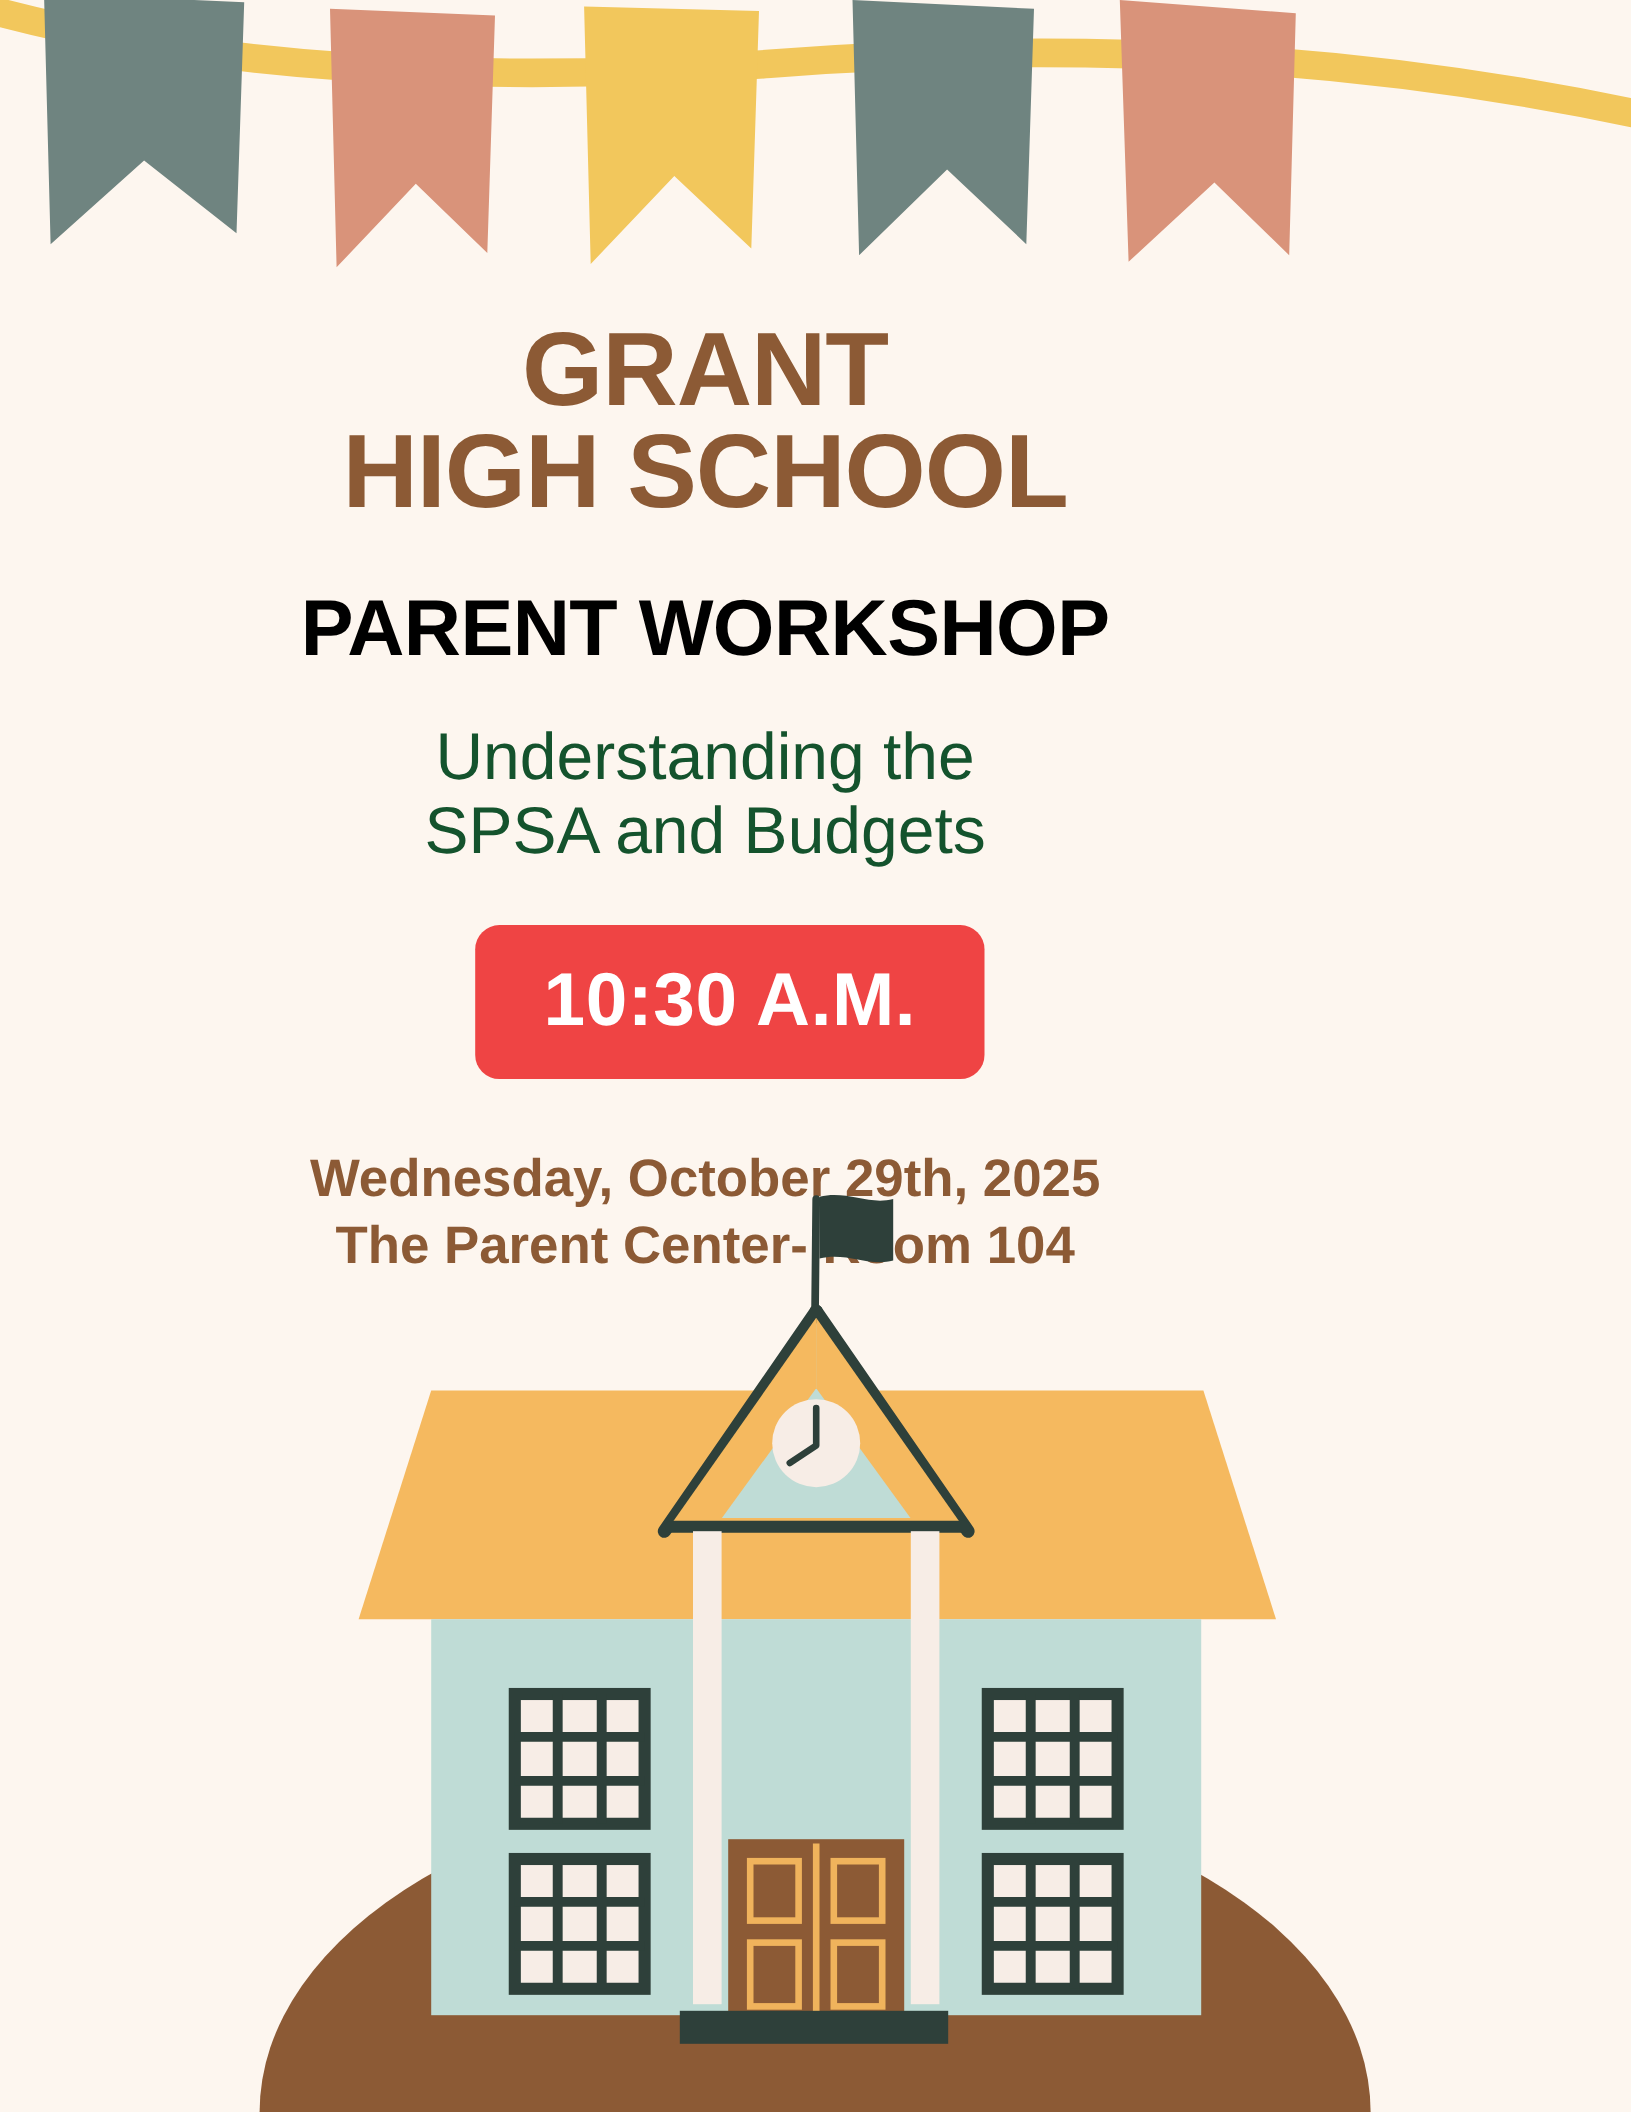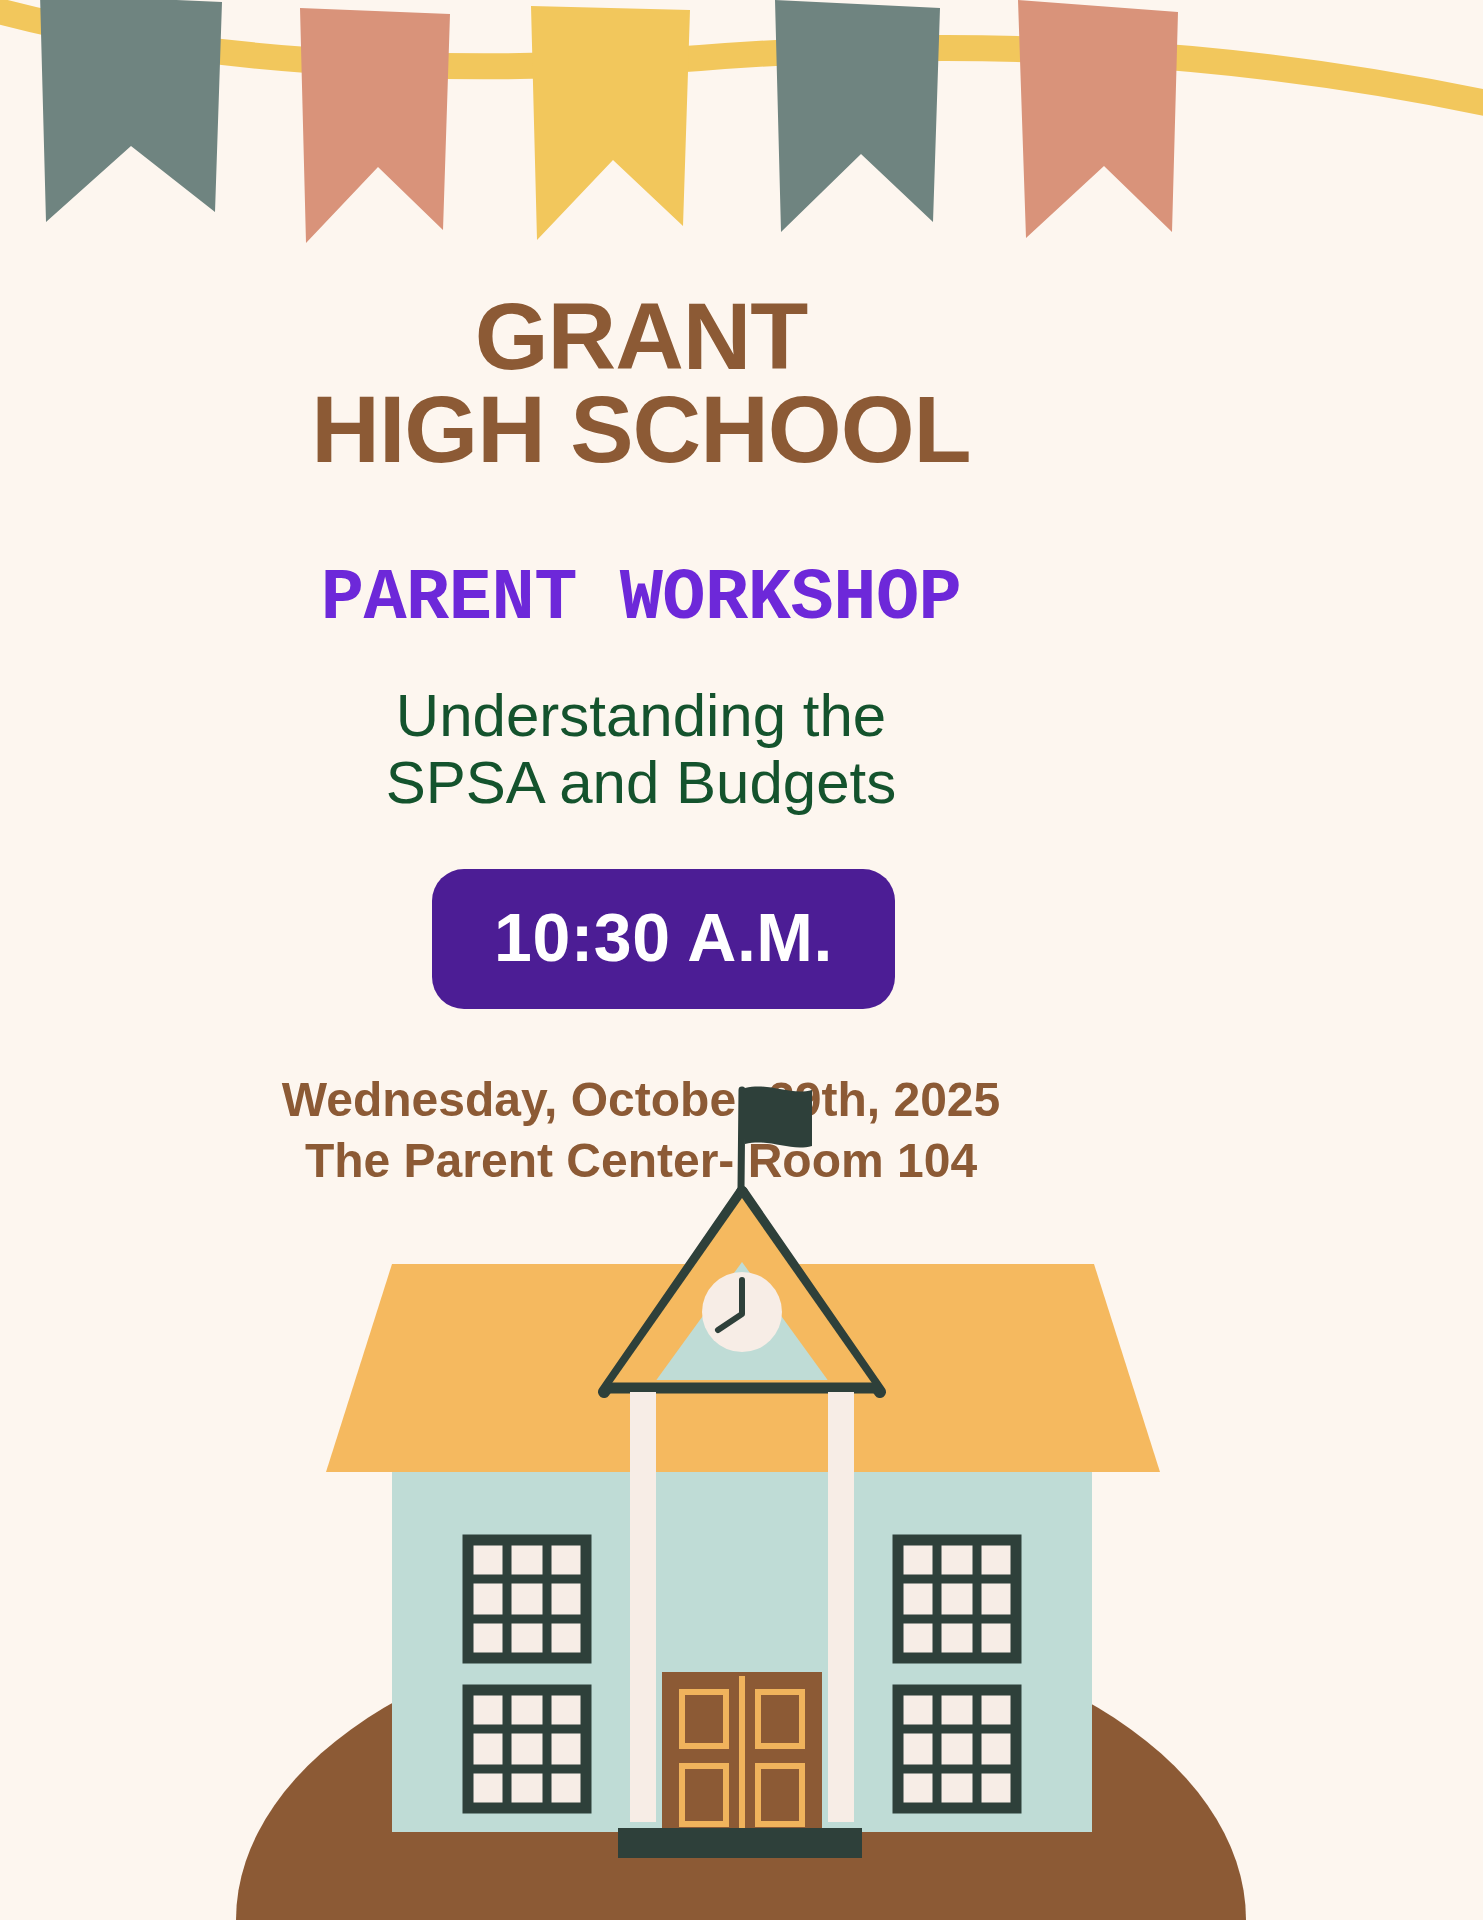--- a/index.html
+++ b/index.html
@@ -37,51 +37,51 @@
     font-family: "Liberation Sans", sans-serif;
     font-weight: bold;
     font-size: 95px;
     line-height: 0.98;
     letter-spacing: -1px;
     color: #8C5A35;
     margin: 0;
     white-space: pre-line;
   }
   .workshop {
-    font-family: Liberation Mono, monospace;
+    font-family: Liberation Sans, sans-serif;
     font-weight: bold;
     font-size: 72px;
     letter-spacing: -0.5px;
-    color: #6d28d9;
-    margin: 82px 0 0 0;
+    color: #000000;
+    margin: 54px 0 0 0;
   }
   .subtitle {
     font-family: "Liberation Sans", sans-serif;
     font-weight: normal;
     font-size: 60px;
     line-height: 1.12;
     color: #14532d;
     margin: 42px 0 0 0;
     white-space: pre-line;
   }
 
   
   .time-badge-wrap {
     margin-top: 52px;
     display: flex;
     justify-content: center;
   }
   .time-badge {
-    background: #4c1d95;
+    background: #ef4444;
     color: #FFFFFF;
     font-family: "Liberation Sans", sans-serif;
     font-weight: bold;
     font-size: 68px;
     letter-spacing: 0.5px;
-    border-radius: 32px;
+    border-radius: 22px;
     padding: 34px 62px 38px 62px;
     min-width: 330px;
     line-height: 1;
     margin-left: 45px;
   }
 
   
   .event-meta {
     margin-top: 60px;
     font-family: "Liberation Sans", sans-serif;

